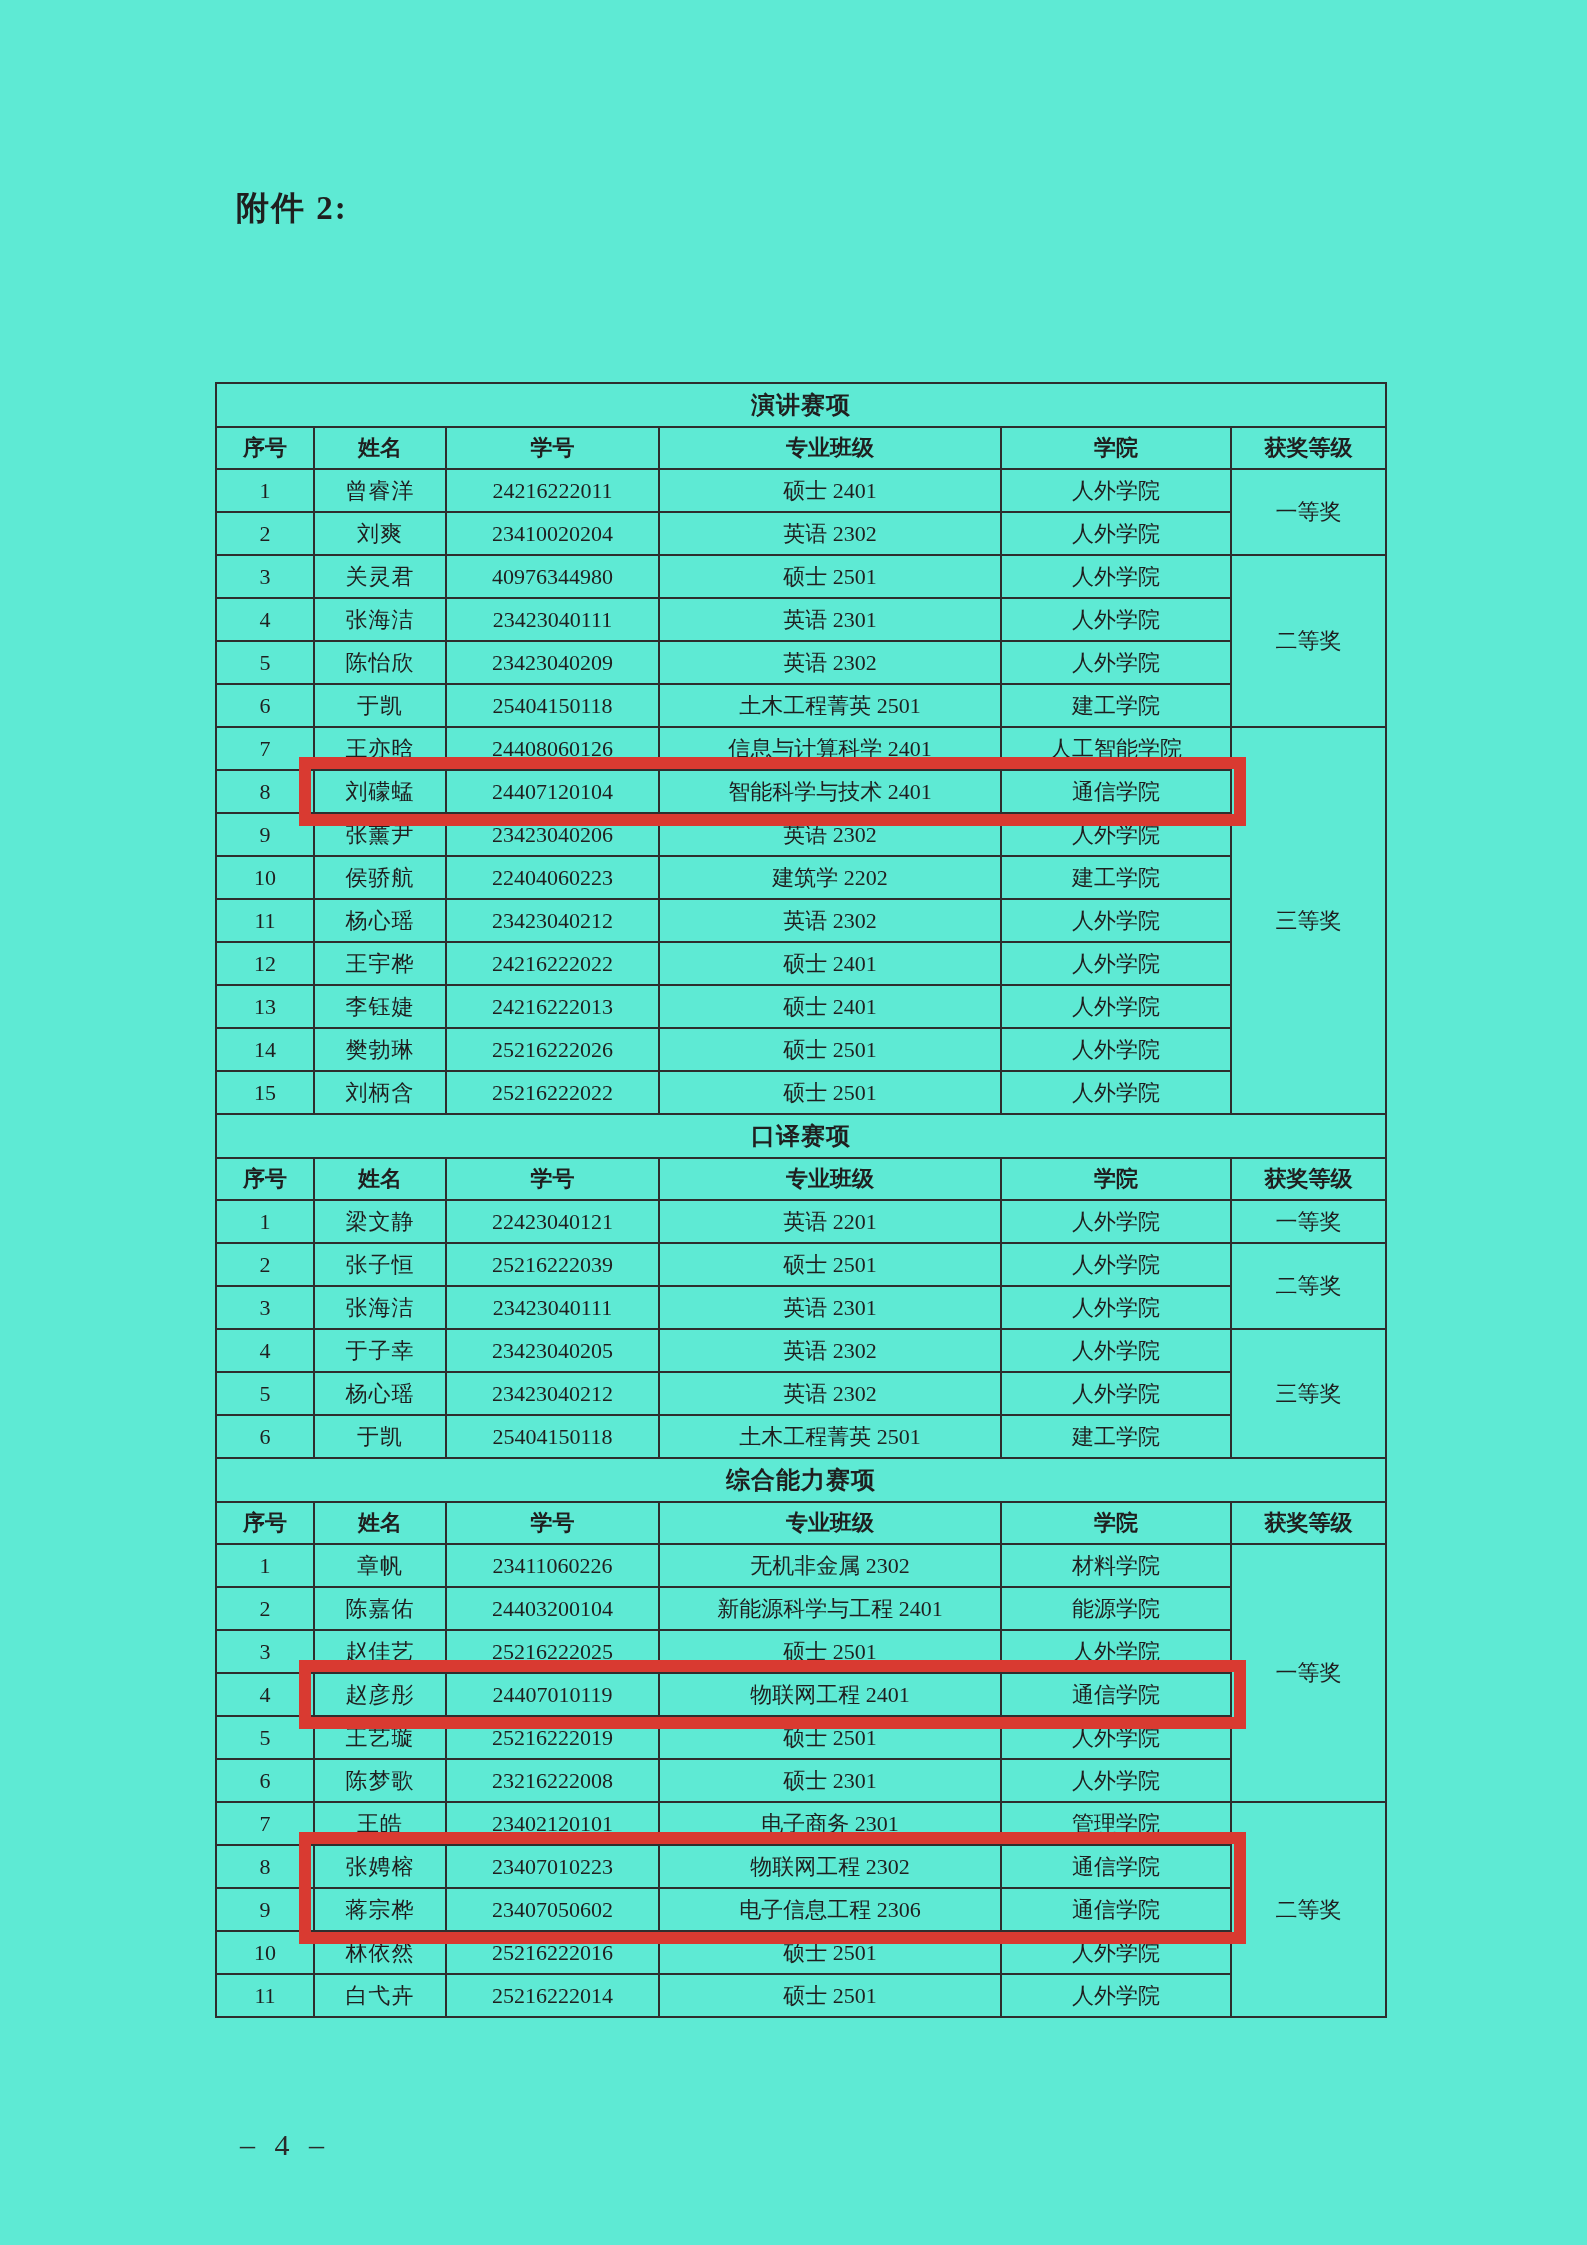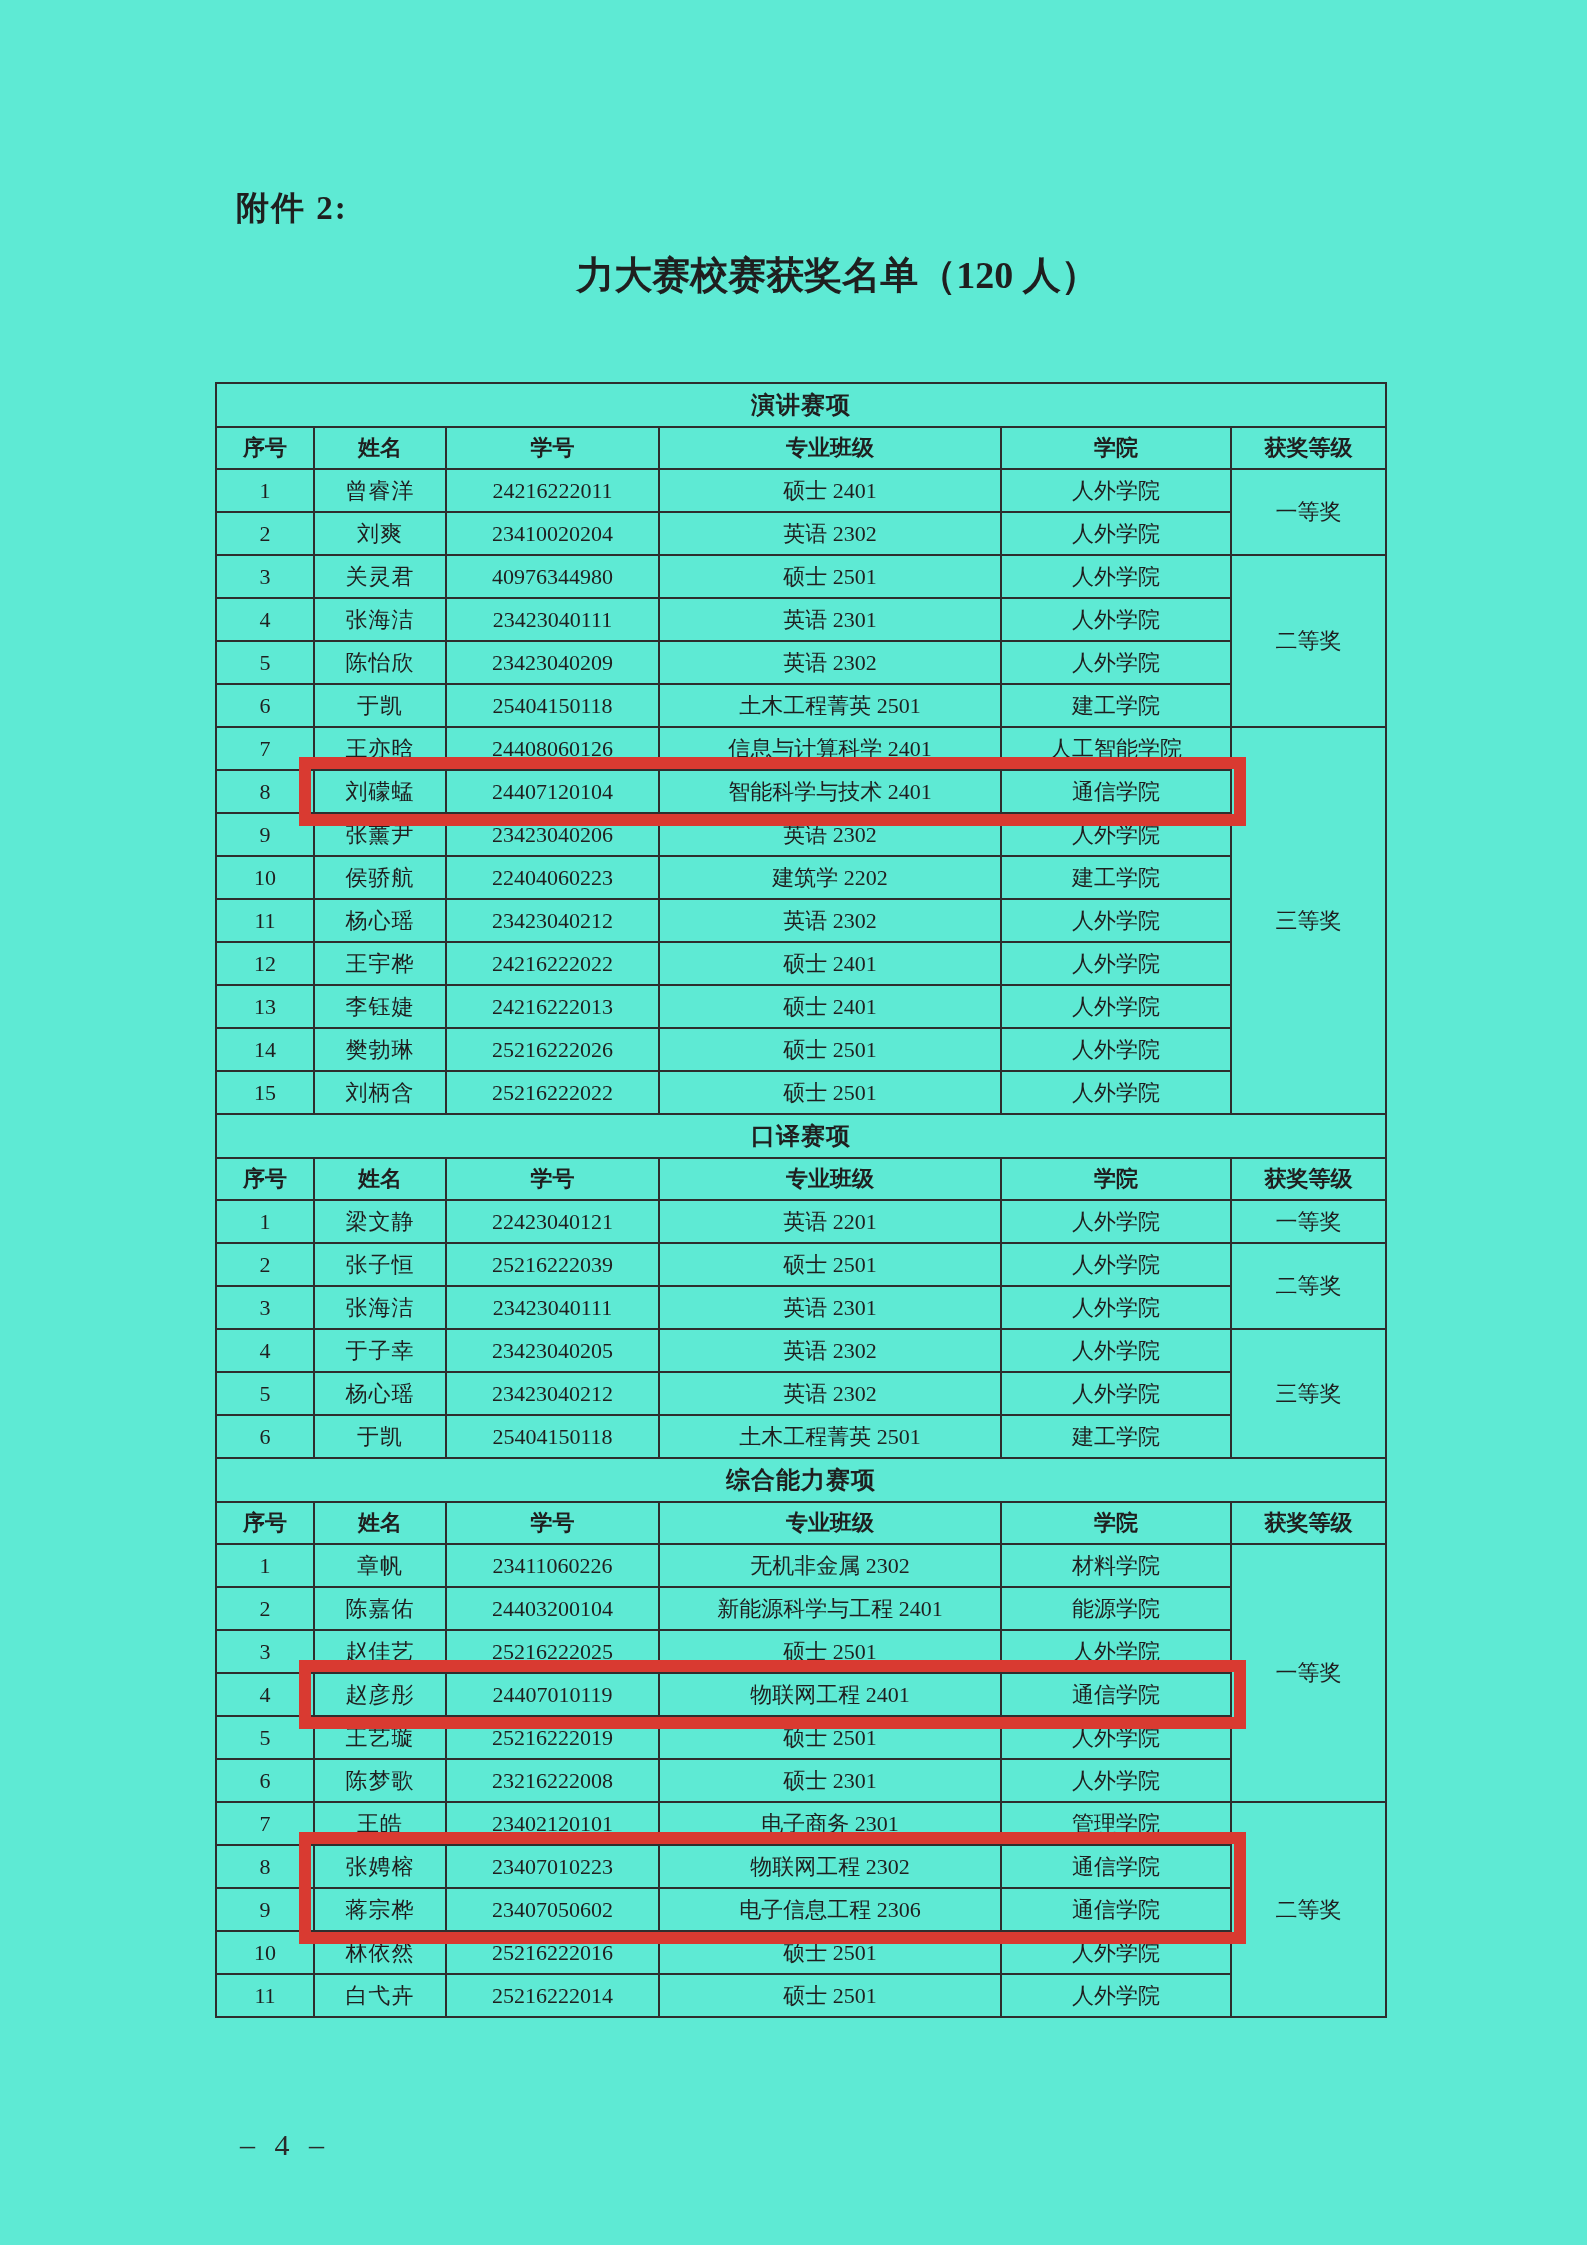--- a/index.html
+++ b/index.html
@@ -39,21 +39,20 @@
   }
 </style>
 </head>
 <body>
 
 <div class="page">
 
   <div class="attachment">附件 2:</div>
 
   <div class="doc-title">
-    <div>力大赛校赛获奖名单（120 人）</div>
   </div>
 
   <table class="award-table">
     <colgroup>
       <col style="width:98px">
         <col style="width:132px">
         <col style="width:213px">
       <col style="width:342px">
         <col style="width:230px">
         <col style="width:155px">

